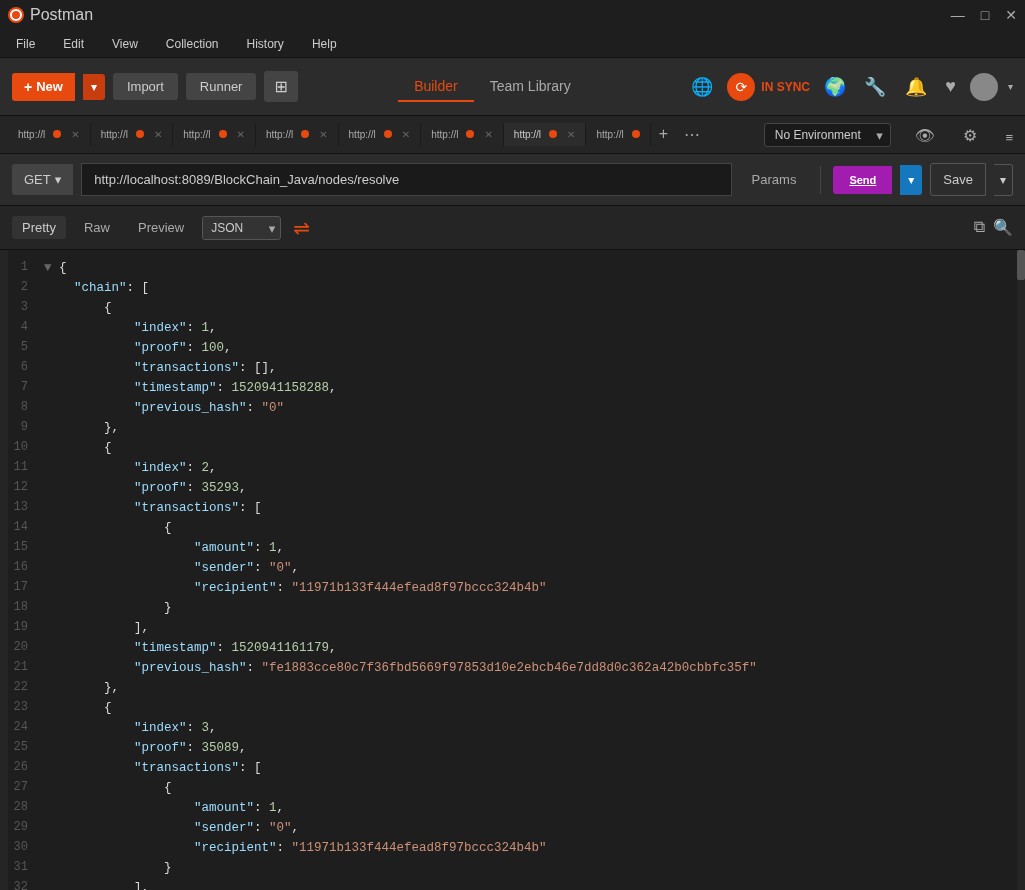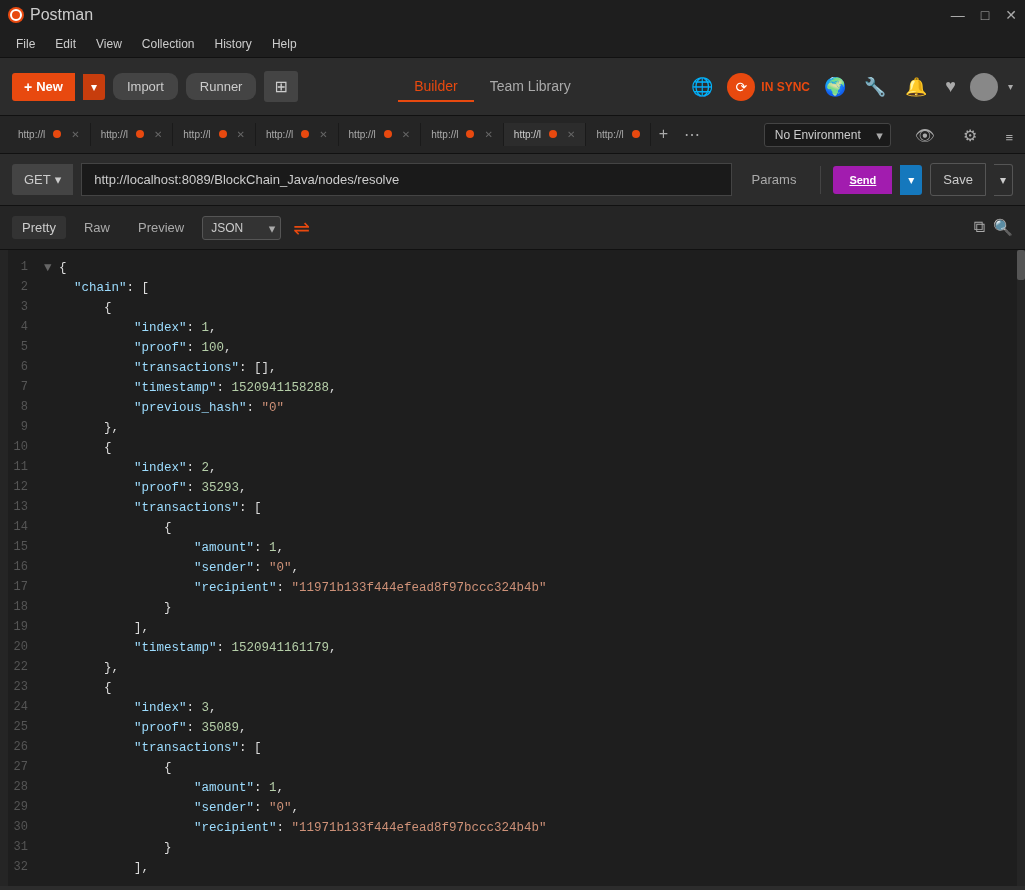--- a/index.html
+++ b/index.html
@@ -8,28 +8,28 @@
     
     .title-bar { background: #1e1e1e; height: 30px; display: flex; align-items: center; padding: 0 8px; justify-content: space-between; }
     .title-bar-left { display: flex; align-items: center; gap: 6px; }
     .app-icon { width: 16px; height: 16px; background: #e8490f; border-radius: 50%; display: flex; align-items: center; justify-content: center; }
     .app-icon::after { content: ''; width: 8px; height: 8px; border: 2px solid white; border-radius: 50%; }
     .title-text { color: #ccc; font-size: 16px; }
     .title-bar-right { display: flex; gap: 16px; }
     .title-btn { color: #aaa; font-size: 14px; cursor: pointer; background: none; border: none; }
 
     
-    .menu-bar { background: #1e1e1e; height: 28px; display: flex; align-items: center; padding: 0 8px; gap: 4px; border-bottom: 1px solid #111; }
+    .menu-bar { background: #1e1e1e; height: 28px; display: flex; align-items: center; padding: 0 8px; gap: 12px; border-bottom: 1px solid #111; }
     .menu-item { color: #ccc; font-size: 12px; padding: 4px 8px; cursor: pointer; border-radius: 3px; }
 
     
     .toolbar { background: #2c2c2c; height: 58px; display: flex; align-items: center; padding: 0 12px; gap: 8px; border-bottom: 1px solid #111; }
     .btn-new { background: #e8490f; border: none; color: white; padding: 6px 12px; border-radius: 3px 0 0 3px; cursor: pointer; font-size: 13px; font-weight: bold; display: flex; align-items: center; gap: 4px; }
     .btn-new-arrow { background: #c73d0d; border: none; color: white; padding: 6px 8px; border-radius: 0 3px 3px 0; cursor: pointer; font-size: 12px; }
-    .btn-secondary { background: #444; border: none; color: #ccc; padding: 6px 14px; border-radius: 9px; cursor: pointer; font-size: 13px; }
+    .btn-secondary { background: #444; border: none; color: #ccc; padding: 6px 14px; border-radius: 3px; cursor: pointer; font-size: 13px; }
     .btn-intercept { background: #444; border: none; color: #ccc; padding: 6px 10px; border-radius: 3px; cursor: pointer; font-size: 16px; }
     .toolbar-spacer { flex: 1; }
     .nav-tabs { display: flex; align-items: center; gap: 0; }
     .nav-tab { color: #aaa; padding: 6px 16px; cursor: pointer; font-size: 14px; border-bottom: 2px solid transparent; }
     .nav-tab.active { color: #e8490f; border-bottom: 2px solid #e8490f; }
     .toolbar-right { display: flex; align-items: center; gap: 10px; }
     .icon-btn { background: none; border: none; color: #aaa; font-size: 18px; cursor: pointer; padding: 4px; }
     .sync-area { display: flex; align-items: center; gap: 6px; }
     .sync-circle { width: 28px; height: 28px; background: #e8490f; border-radius: 50%; display: flex; align-items: center; justify-content: center; }
     .sync-circle::after { content: '⟳'; color: white; font-size: 14px; }
@@ -320,20 +320,24 @@
         </div>
       <div class="json-line">
           <span class="line-num">19</span>
           <span class="line-content p">&nbsp;&nbsp;&nbsp;&nbsp;&nbsp;&nbsp;&nbsp;&nbsp;&nbsp;&nbsp;&nbsp;&nbsp;],</span>
         </div>
       <div class="json-line">
           <span class="line-num">20</span>
           <span class="line-content">&nbsp;&nbsp;&nbsp;&nbsp;&nbsp;&nbsp;&nbsp;&nbsp;&nbsp;&nbsp;&nbsp;&nbsp;<span class="k">"timestamp"</span><span class="p">: </span><span class="n">1520941161179</span><span class="p">,</span></span>
         </div>
       <div class="json-line">
+          <span class="line-num">21</span>
+          <span class="line-content">&nbsp;&nbsp;&nbsp;&nbsp;&nbsp;&nbsp;&nbsp;&nbsp;&nbsp;&nbsp;&nbsp;&nbsp;<span class="k">"previous_hash"</span><span class="p">: </span><span class="s">"fe1883cce80c7f36fbd5669f97853d10e2ebcb46e7dd8d0c362a42b0cbbfc35f"</span></span>
+        </div>
+      <div class="json-line">
           <span class="line-num">22</span>
           <span class="line-content p">&nbsp;&nbsp;&nbsp;&nbsp;&nbsp;&nbsp;&nbsp;&nbsp;},</span>
         </div>
       <div class="json-line">
           <span class="line-num">23</span>
           <span class="line-content p">&nbsp;&nbsp;&nbsp;&nbsp;&nbsp;&nbsp;&nbsp;&nbsp;{</span>
         </div>
       <div class="json-line">
           <span class="line-num">24</span>
           <span class="line-content">&nbsp;&nbsp;&nbsp;&nbsp;&nbsp;&nbsp;&nbsp;&nbsp;&nbsp;&nbsp;&nbsp;&nbsp;<span class="k">"index"</span><span class="p">: </span><span class="n">3</span><span class="p">,</span></span>

